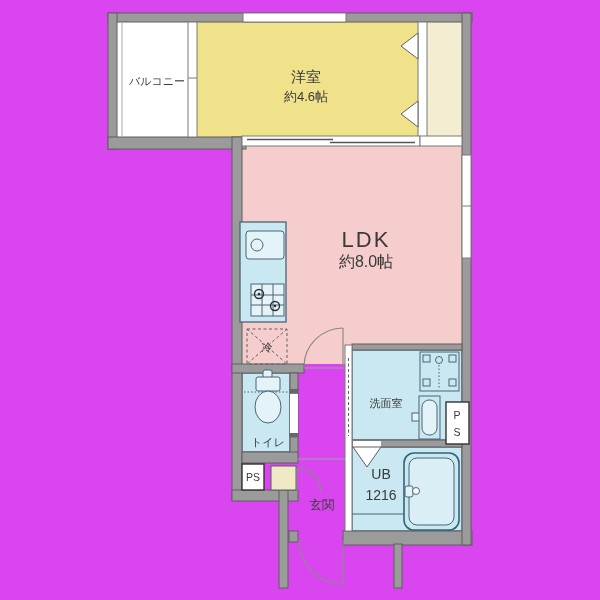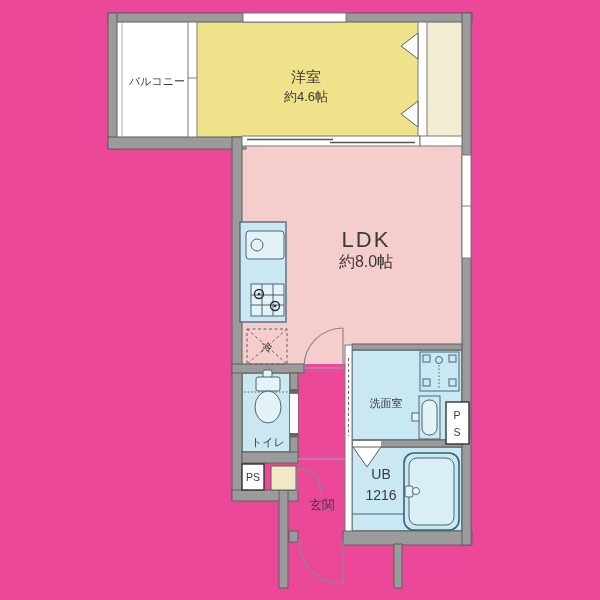--- a/index.html
+++ b/index.html
@@ -1,16 +1,16 @@
 <!DOCTYPE html>
 <html><head>
 <meta charset="utf-8">
 <style>
   html,body{margin:0;padding:0;background:#ffffff;}
-  .canvas{position:relative;width:600px;height:600px;background:#ec4899;font-family:"Liberation Sans","DejaVu Sans",sans-serif;}
+  .canvas{position:relative;width:600px;height:600px;background:#d946ef;font-family:"Liberation Sans","DejaVu Sans",sans-serif;}
   svg{display:block;}
   .wall{stroke:#5E5E5E;stroke-width:1;}
   .thinwall{fill:#ffffff;stroke:#7A7A7A;stroke-width:1;}
   .gap{stroke:#7A7A7A;stroke-width:1;}
   .room-blue{stroke:#4A6575;stroke-width:1.2;}
   .fx{stroke:#4A6575;stroke-width:1.3;}
   .fx-thin{stroke:#4A6575;stroke-width:1;}
   .doorline{stroke:#8A8A8A;stroke-width:1.2;fill:none;}
   .dashline{stroke:#606060;stroke-width:1;fill:none;stroke-dasharray:3 2.5;}
   .dotline{stroke:#4A6575;stroke-width:1;fill:none;stroke-dasharray:1.5 2;}

